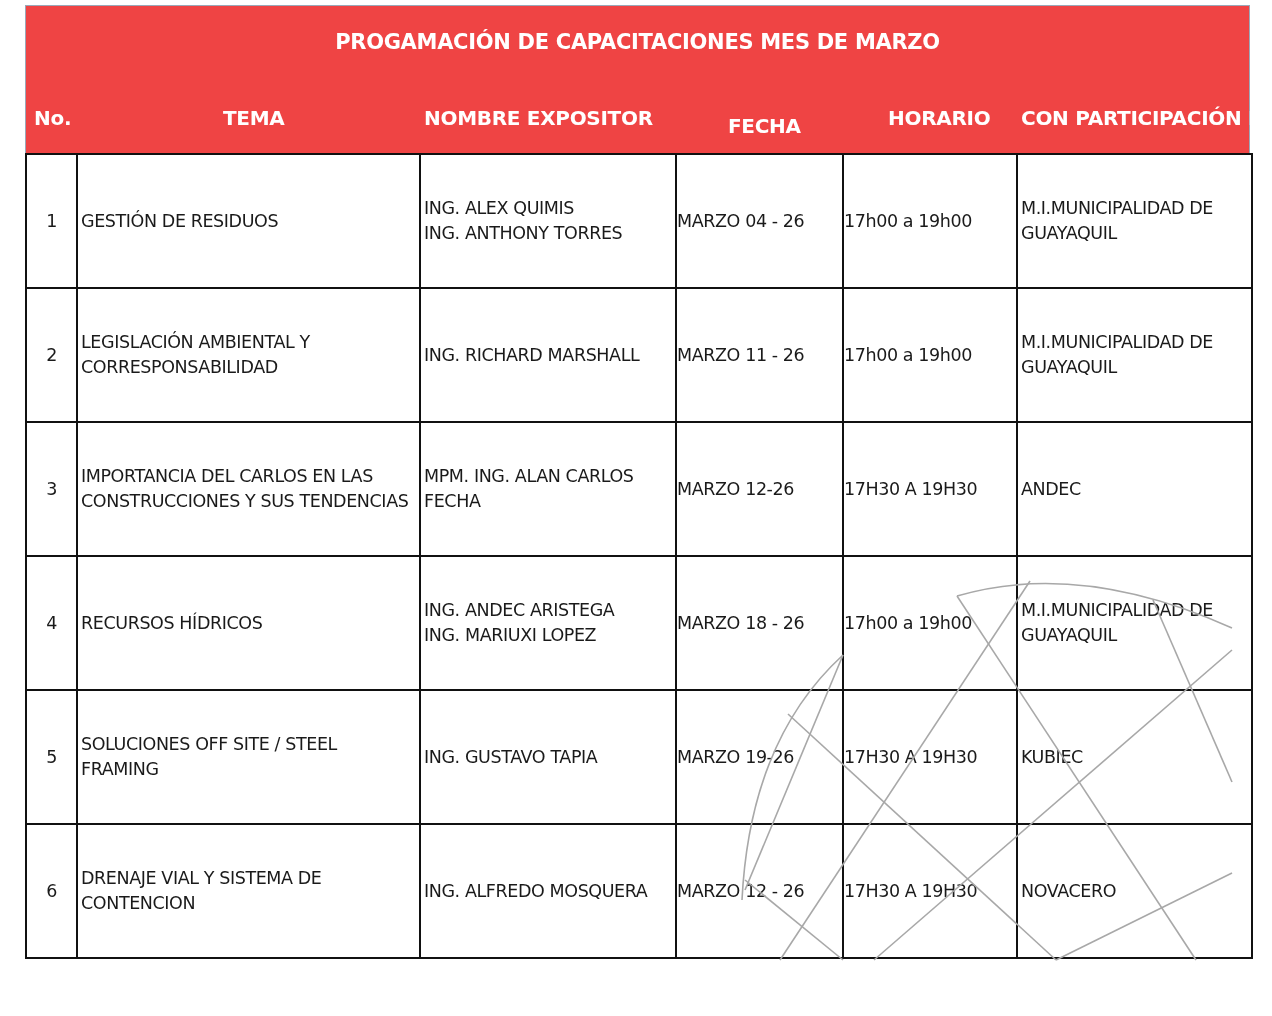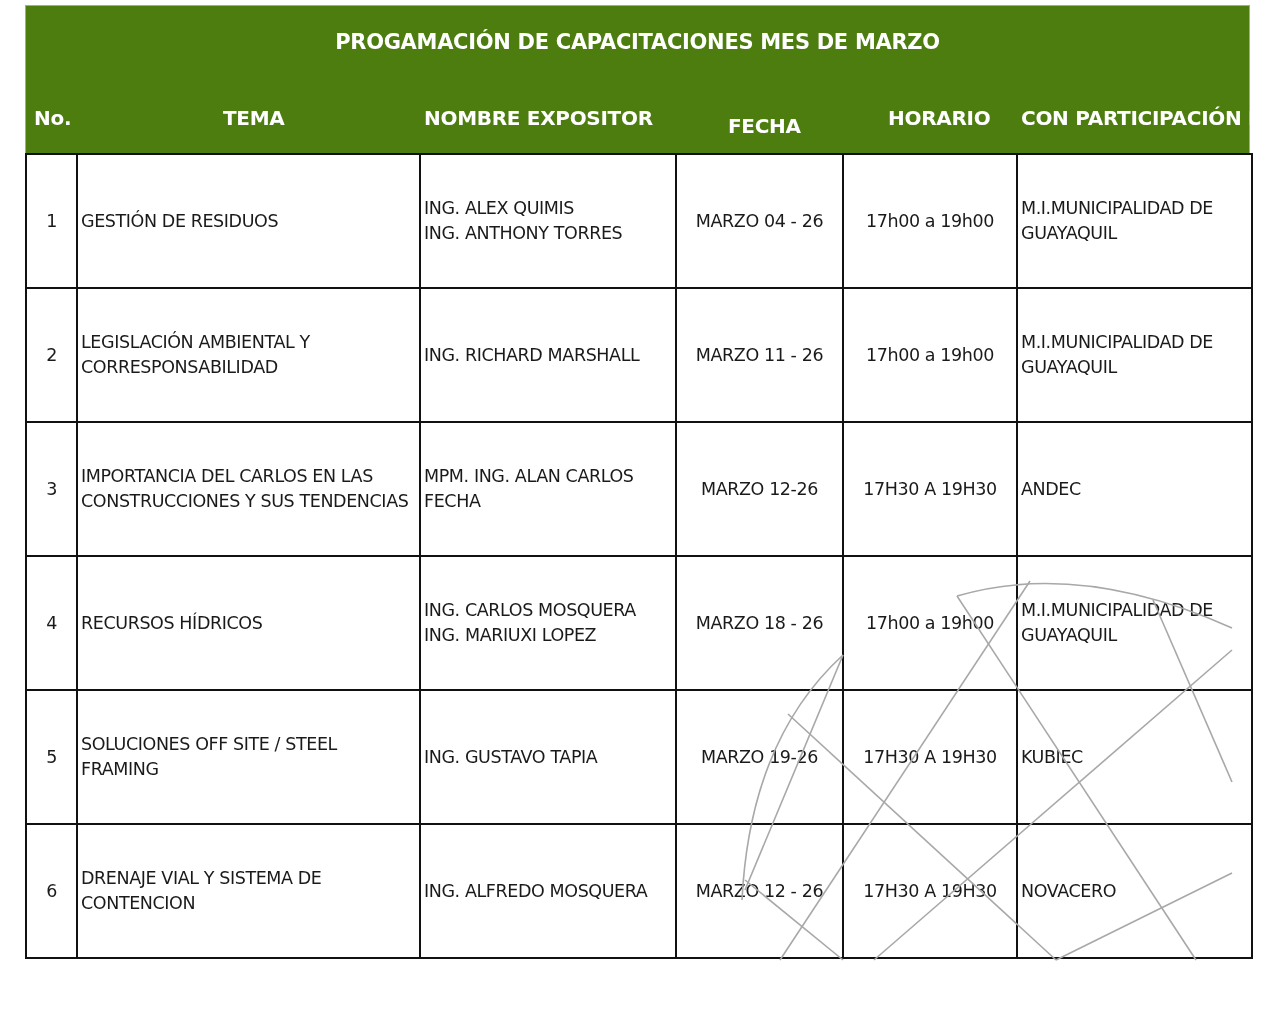--- a/index.html
+++ b/index.html
@@ -1,31 +1,31 @@
 <!DOCTYPE html>
 <html><head>
   <meta charset="utf-8">
   <style>
     html, body { margin: 0; padding: 0; background: #ffffff; }
     body { width: 1272px; height: 1016px; position: relative; overflow: hidden;
            font-family: "DejaVu Sans", sans-serif; color: #1a1a1a; }
     .sheet { position: absolute; left: 25px; top: 5px; width: 1225px; }
-    .header { background: #4d7c0f; color: #ffffff; height: 148px; position: relative;
+    .header { background: #ef4444; color: #ffffff; height: 148px; position: relative;
               border: 1px solid #9aa8b8; border-bottom: none; box-sizing: border-box; }
     .title { position: absolute; left: 0; right: 0; top: 24px; text-align: center;
              font-weight: bold; font-size: 21px; letter-spacing: -0.3px; }
     .hrow { position: absolute; top: 100px; left: 0; right: 0; height: 26px; }
     .hcell { position: absolute; top: 0; font-weight: bold; font-size: 20px; letter-spacing: -0.3px;
              white-space: nowrap; }
     table { border-collapse: collapse; width: 1226px; table-layout: fixed; position: relative; z-index: 1; }
     td { border: 2px solid #111111; height: 132px; padding: 0; vertical-align: middle;
          font-size: 17.5px; line-height: 25px; letter-spacing: -0.4px; background: transparent; }
     td.num { text-align: center; }
     td.left { padding-left: 3px; }
-    td.center { text-align: center; }
+    td.center { }
     .line { display: block; white-space: nowrap; }
     .watermark { position: absolute; left: 0; top: 0; width: 1272px; height: 1016px;
                  z-index: 2; pointer-events: none; }
   </style>
 </head>
 <body>
 
 <div class="sheet">
   <div class="header">
     <div class="title">PROGAMACIÓN DE CAPACITACIONES MES DE MARZO</div>
@@ -96,21 +96,21 @@
         <td class="left">
             <span class="line">ANDEC</span>
           </td>
       </tr>
       <tr>
         <td class="num">4</td>
         <td class="left">
             <span class="line">RECURSOS HÍDRICOS</span>
           </td>
         <td class="left">
-            <span class="line">ING. CARLOS MOSQUERA</span>
+            <span class="line">ING. ANDEC ARISTEGA</span>
             <span class="line">ING. MARIUXI LOPEZ</span>
           </td>
         <td class="center">MARZO 18 - 26</td>
         <td class="center">17h00 a 19h00</td>
         <td class="left">
             <span class="line">M.I.MUNICIPALIDAD DE</span>
             <span class="line">GUAYAQUIL</span>
           </td>
       </tr>
       <tr>

